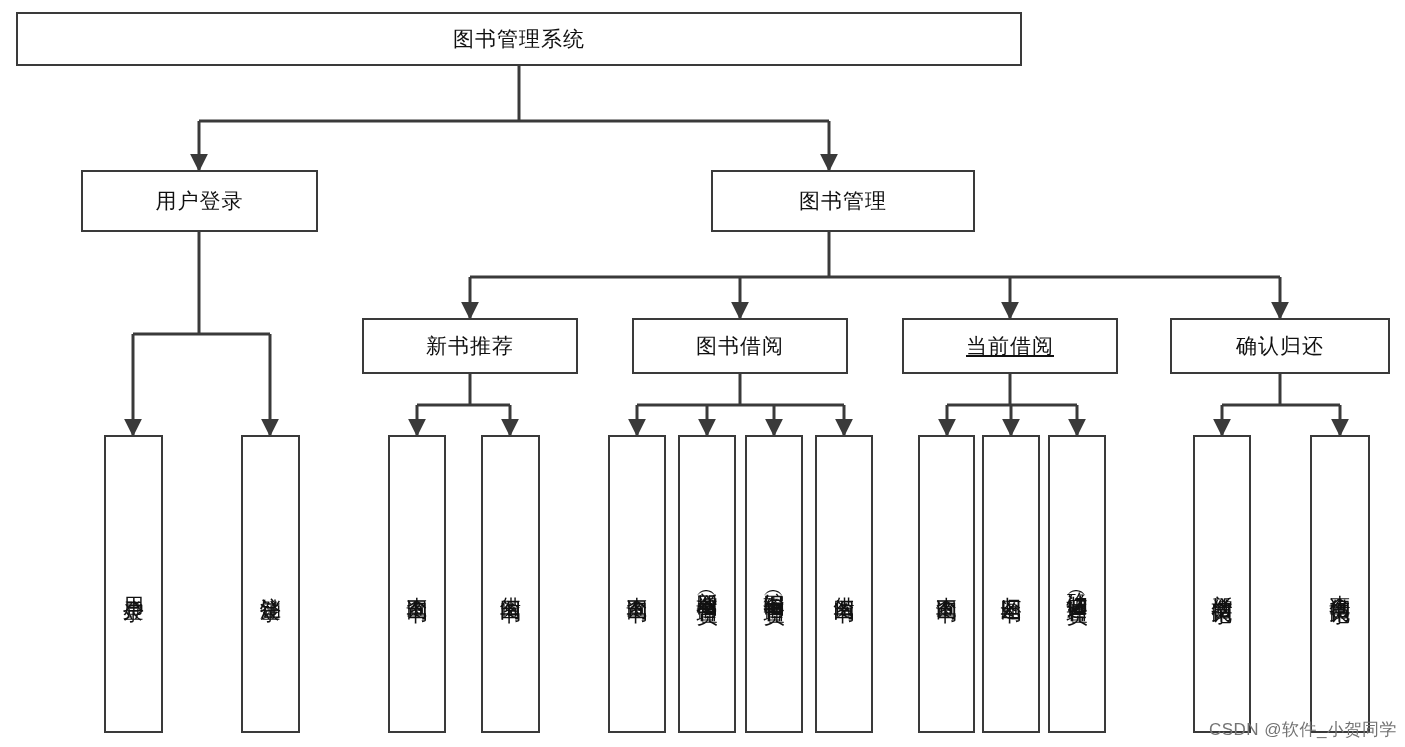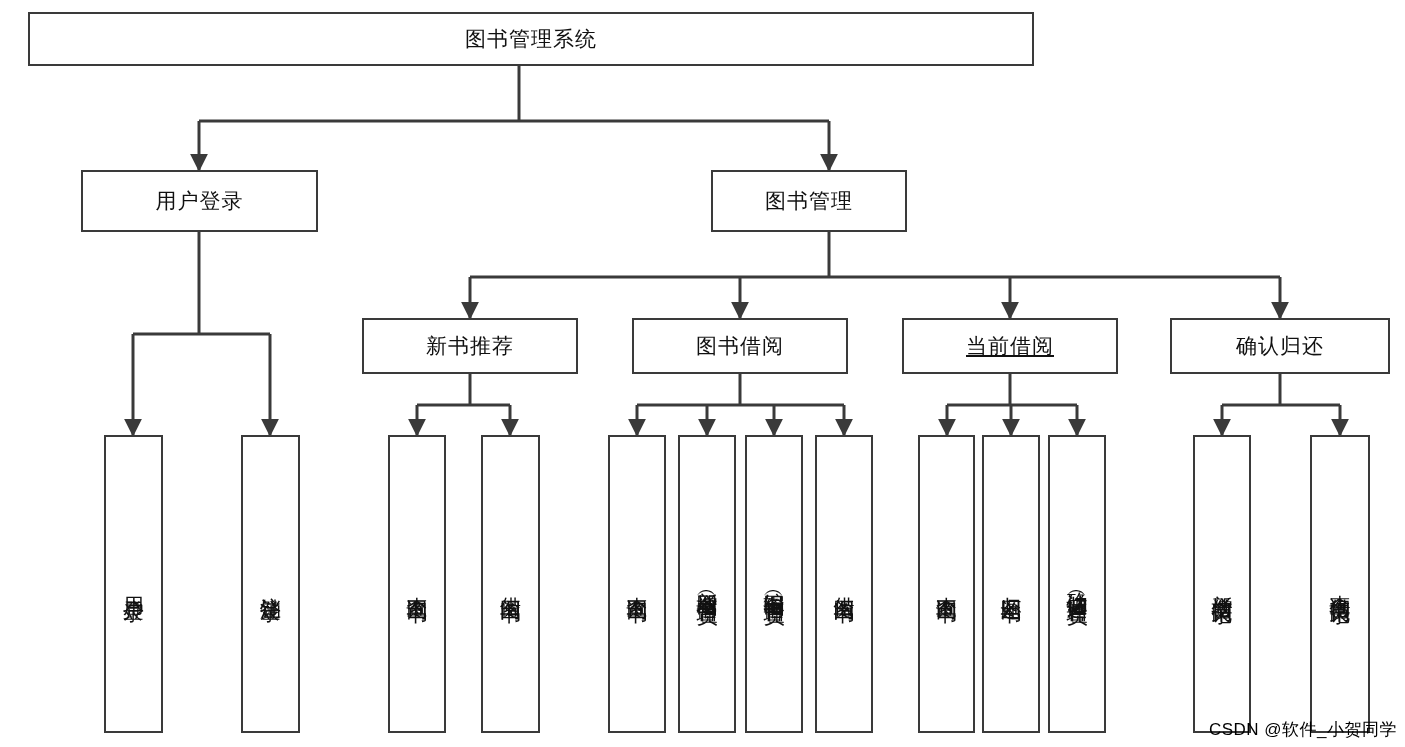--- a/index.html
+++ b/index.html
@@ -56,21 +56,21 @@
     text-orientation: upright;
     white-space: nowrap;
     line-height: 1.15;
     letter-spacing: 2px;
   }
   #watermark {
     position: absolute;
     right: 8px;
     bottom: 6px;
     font-size: 17px;
-    color: #000000;
+    color: #737373;
     letter-spacing: 0.5px;
     white-space: nowrap;
   }
 </style>
 </head>
 <body>
 
 <div id="diagram-root">
 
   <svg id="edge-layer" viewBox="0 0 1405 747" width="1405" height="747" xmlns="http://www.w3.org/2000/svg">
@@ -116,28 +116,28 @@
       <path d="M 1011 405 L 1011 435" marker-end="url(#arrow)"></path>
       <path d="M 1077 405 L 1077 435" marker-end="url(#arrow)"></path>
 
       <path d="M 1280 374 L 1280 405"></path>
       <path d="M 1222 405 L 1340 405"></path>
       <path d="M 1222 405 L 1222 435" marker-end="url(#arrow)"></path>
       <path d="M 1340 405 L 1340 435" marker-end="url(#arrow)"></path>
     </g>
   </svg>
 
-  <div class="node root-node" style="left:28px; top:12px; width:1006px; height:54px;">
+  <div class="node root-node" style="left:16px; top:12px; width:1006px; height:54px;">
     <span>图书管理系统</span>
   </div>
 
   <div class="node h-node" style="left:81px; top:170px; width:237px; height:62px;">
     <span>用户登录</span>
   </div>
-  <div class="node h-node" style="left:711px; top:170px; width:196px; height:62px;text-align:right;">
+  <div class="node h-node" style="left:711px; top:170px; width:264px; height:62px;text-align:right;">
     <span>图书管理</span>
   </div>
 
   <div class="node h-node" style="left:362px; top:318px; width:216px; height:56px;">
     <span>新书推荐</span>
   </div>
   <div class="node h-node" style="left:632px; top:318px; width:216px; height:56px;">
     <span>图书借阅</span>
   </div>
   <div class="node h-node" style="left:902px; top:318px; width:216px; height:56px;text-decoration:underline;">

